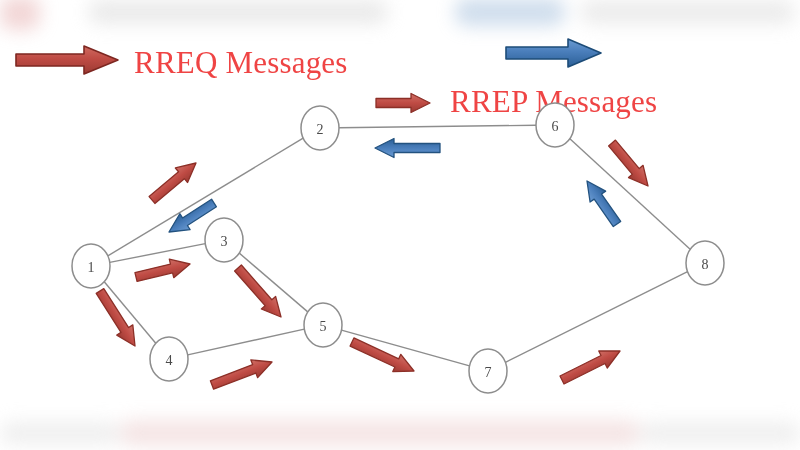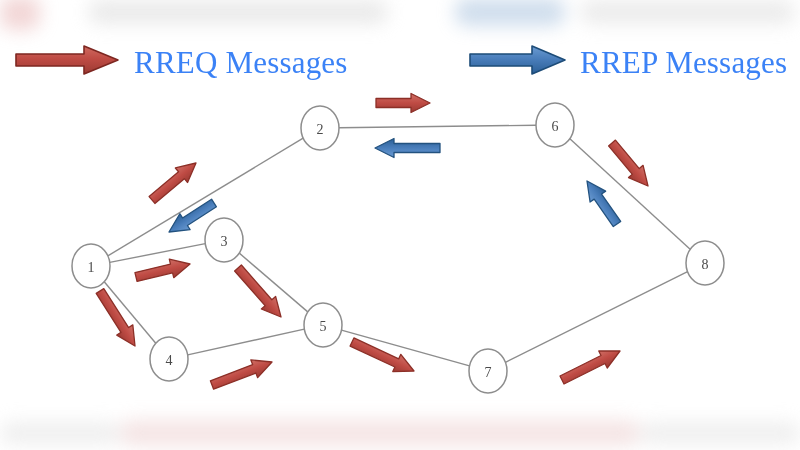--- a/index.html
+++ b/index.html
@@ -46,25 +46,25 @@
     height: 52px;
   }
   .legend-entry {
     position: absolute;
     display: flex;
     align-items: center;
     gap: 12px;
     height: 52px;
   }
   #legend-rreq { left: 14px; }
-  #legend-rrep { left: 468px; }
+  #legend-rrep { left: 450px; flex-direction: column; }
   .legend-label {
     font-family: "Liberation Serif", serif;
     font-size: 31px;
-    color: #3b82f6;
+    color: #ef4444;
     letter-spacing: 0.2px;
     white-space: nowrap;
     line-height: 1;
   }
 
   
   #graph {
     position: absolute;
     left: 0; top: 0;
     width: 800px;

